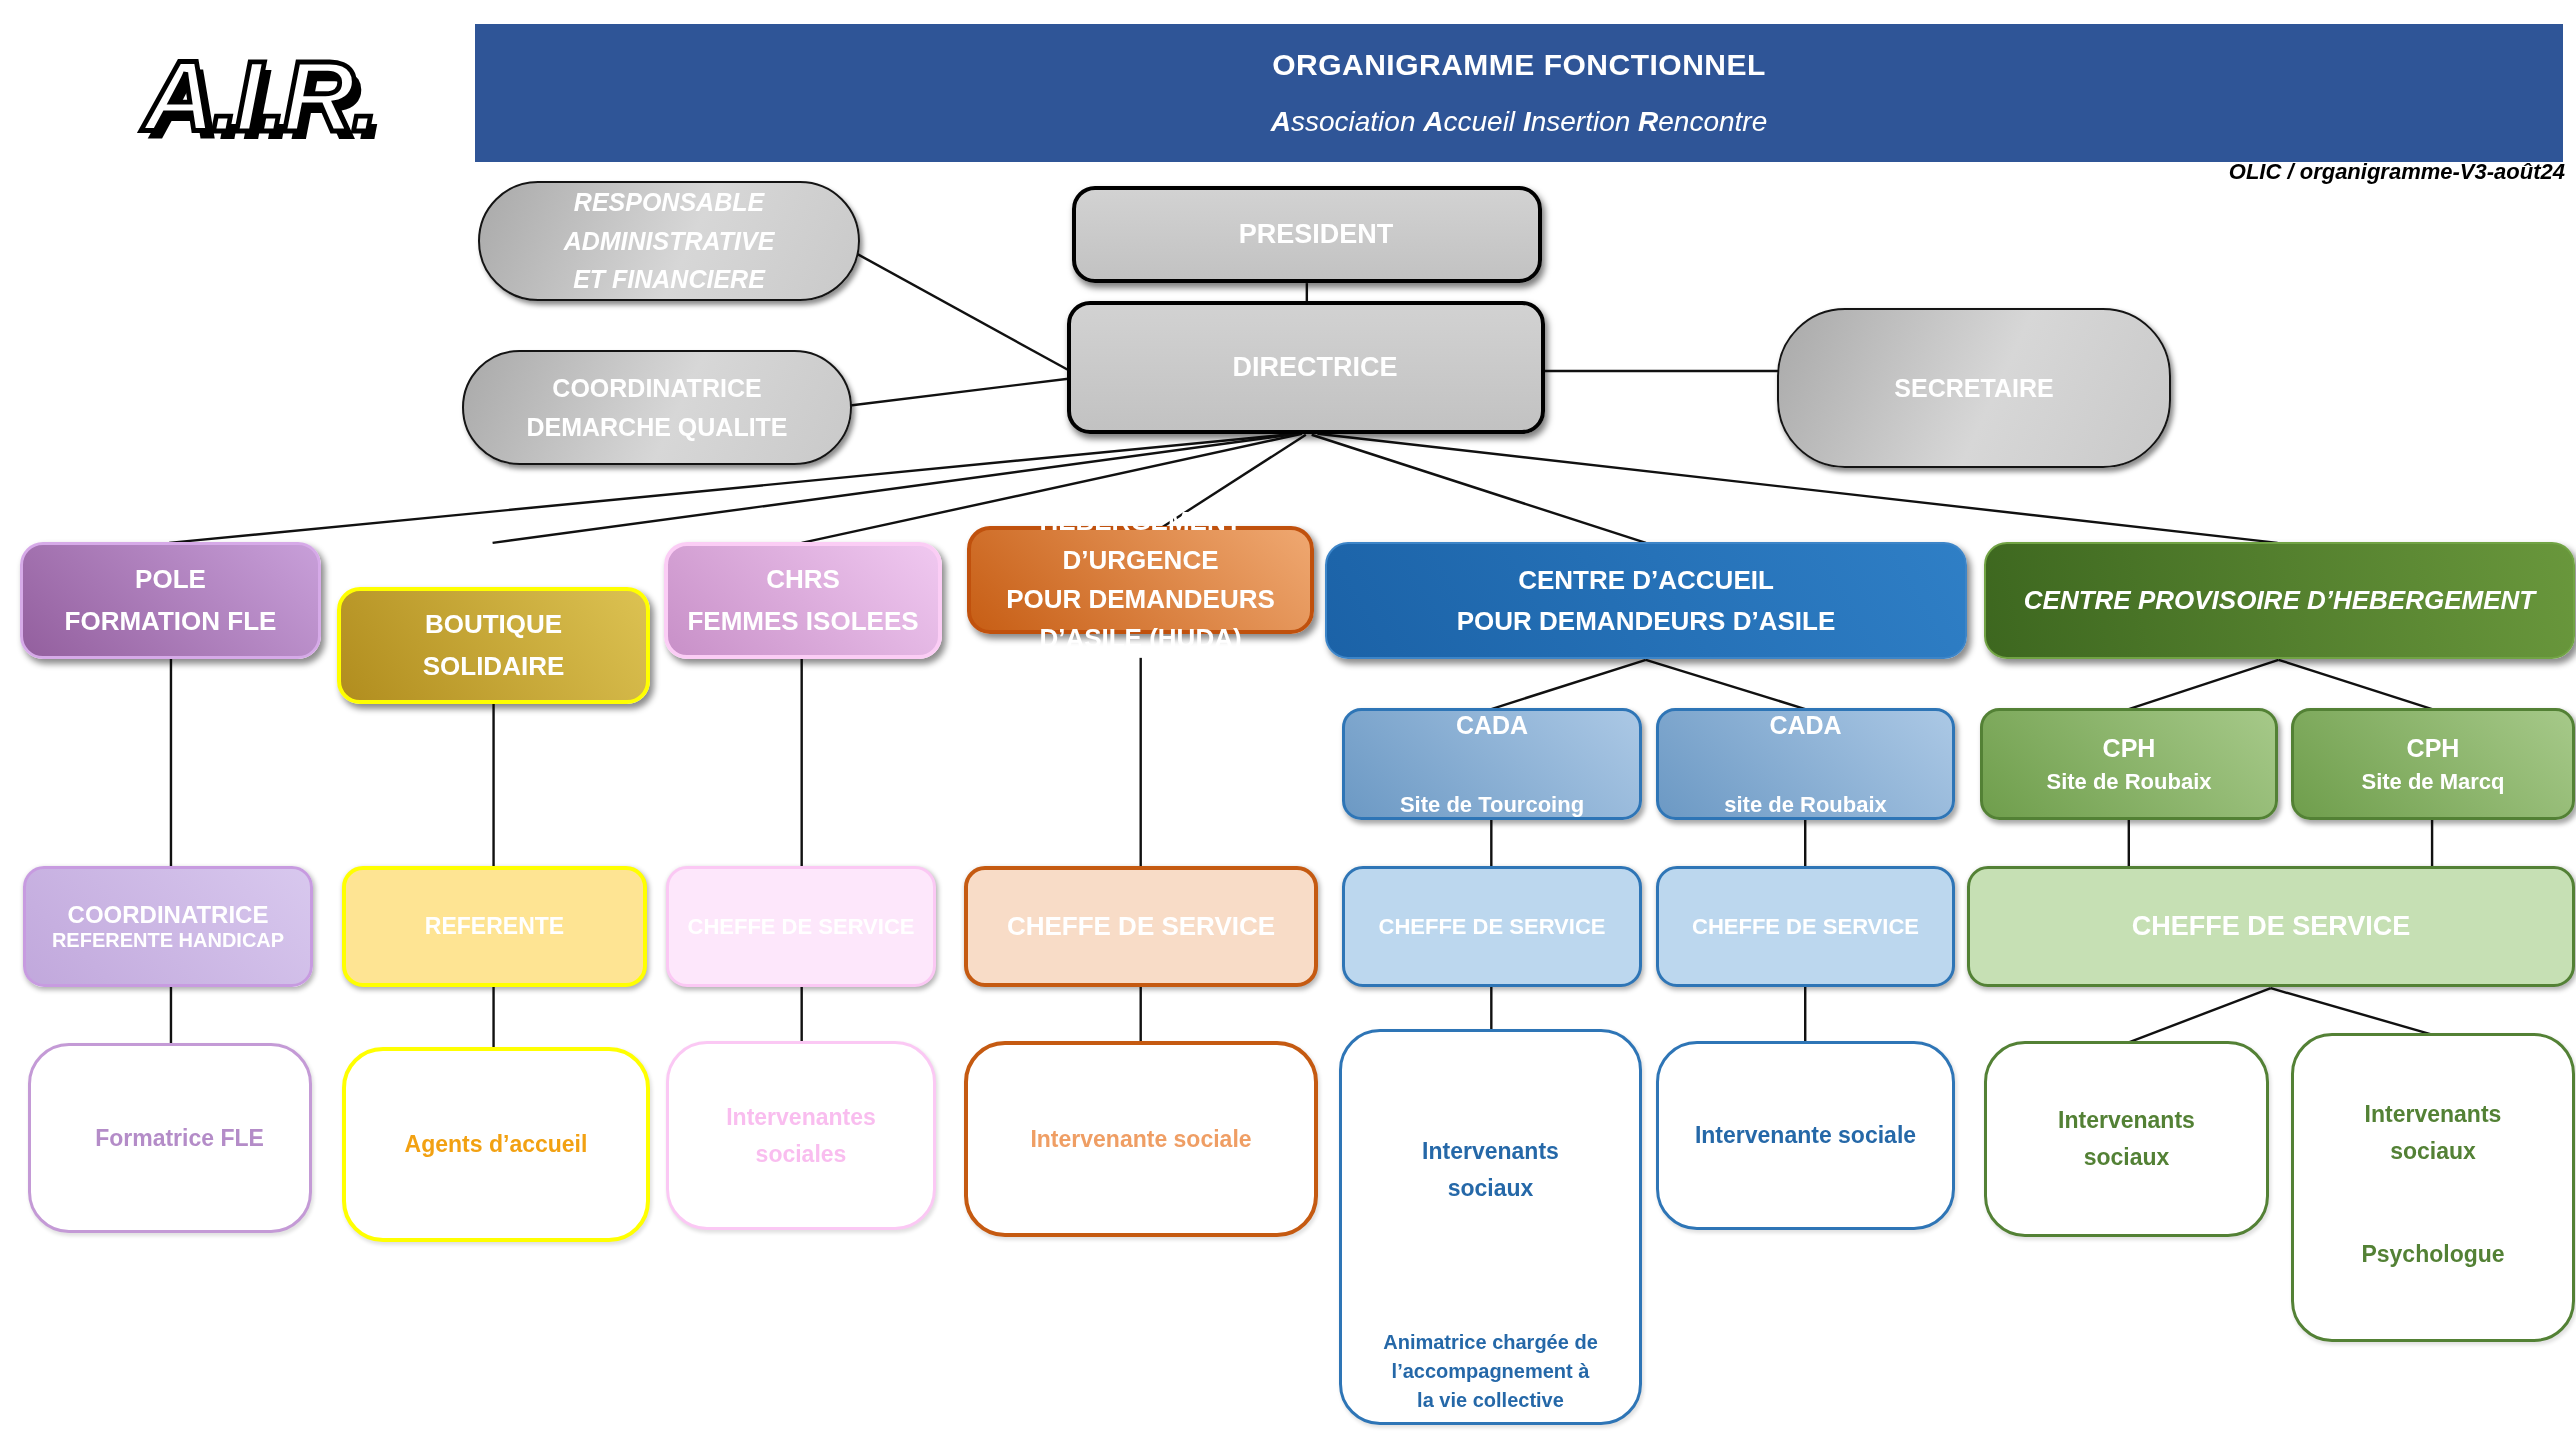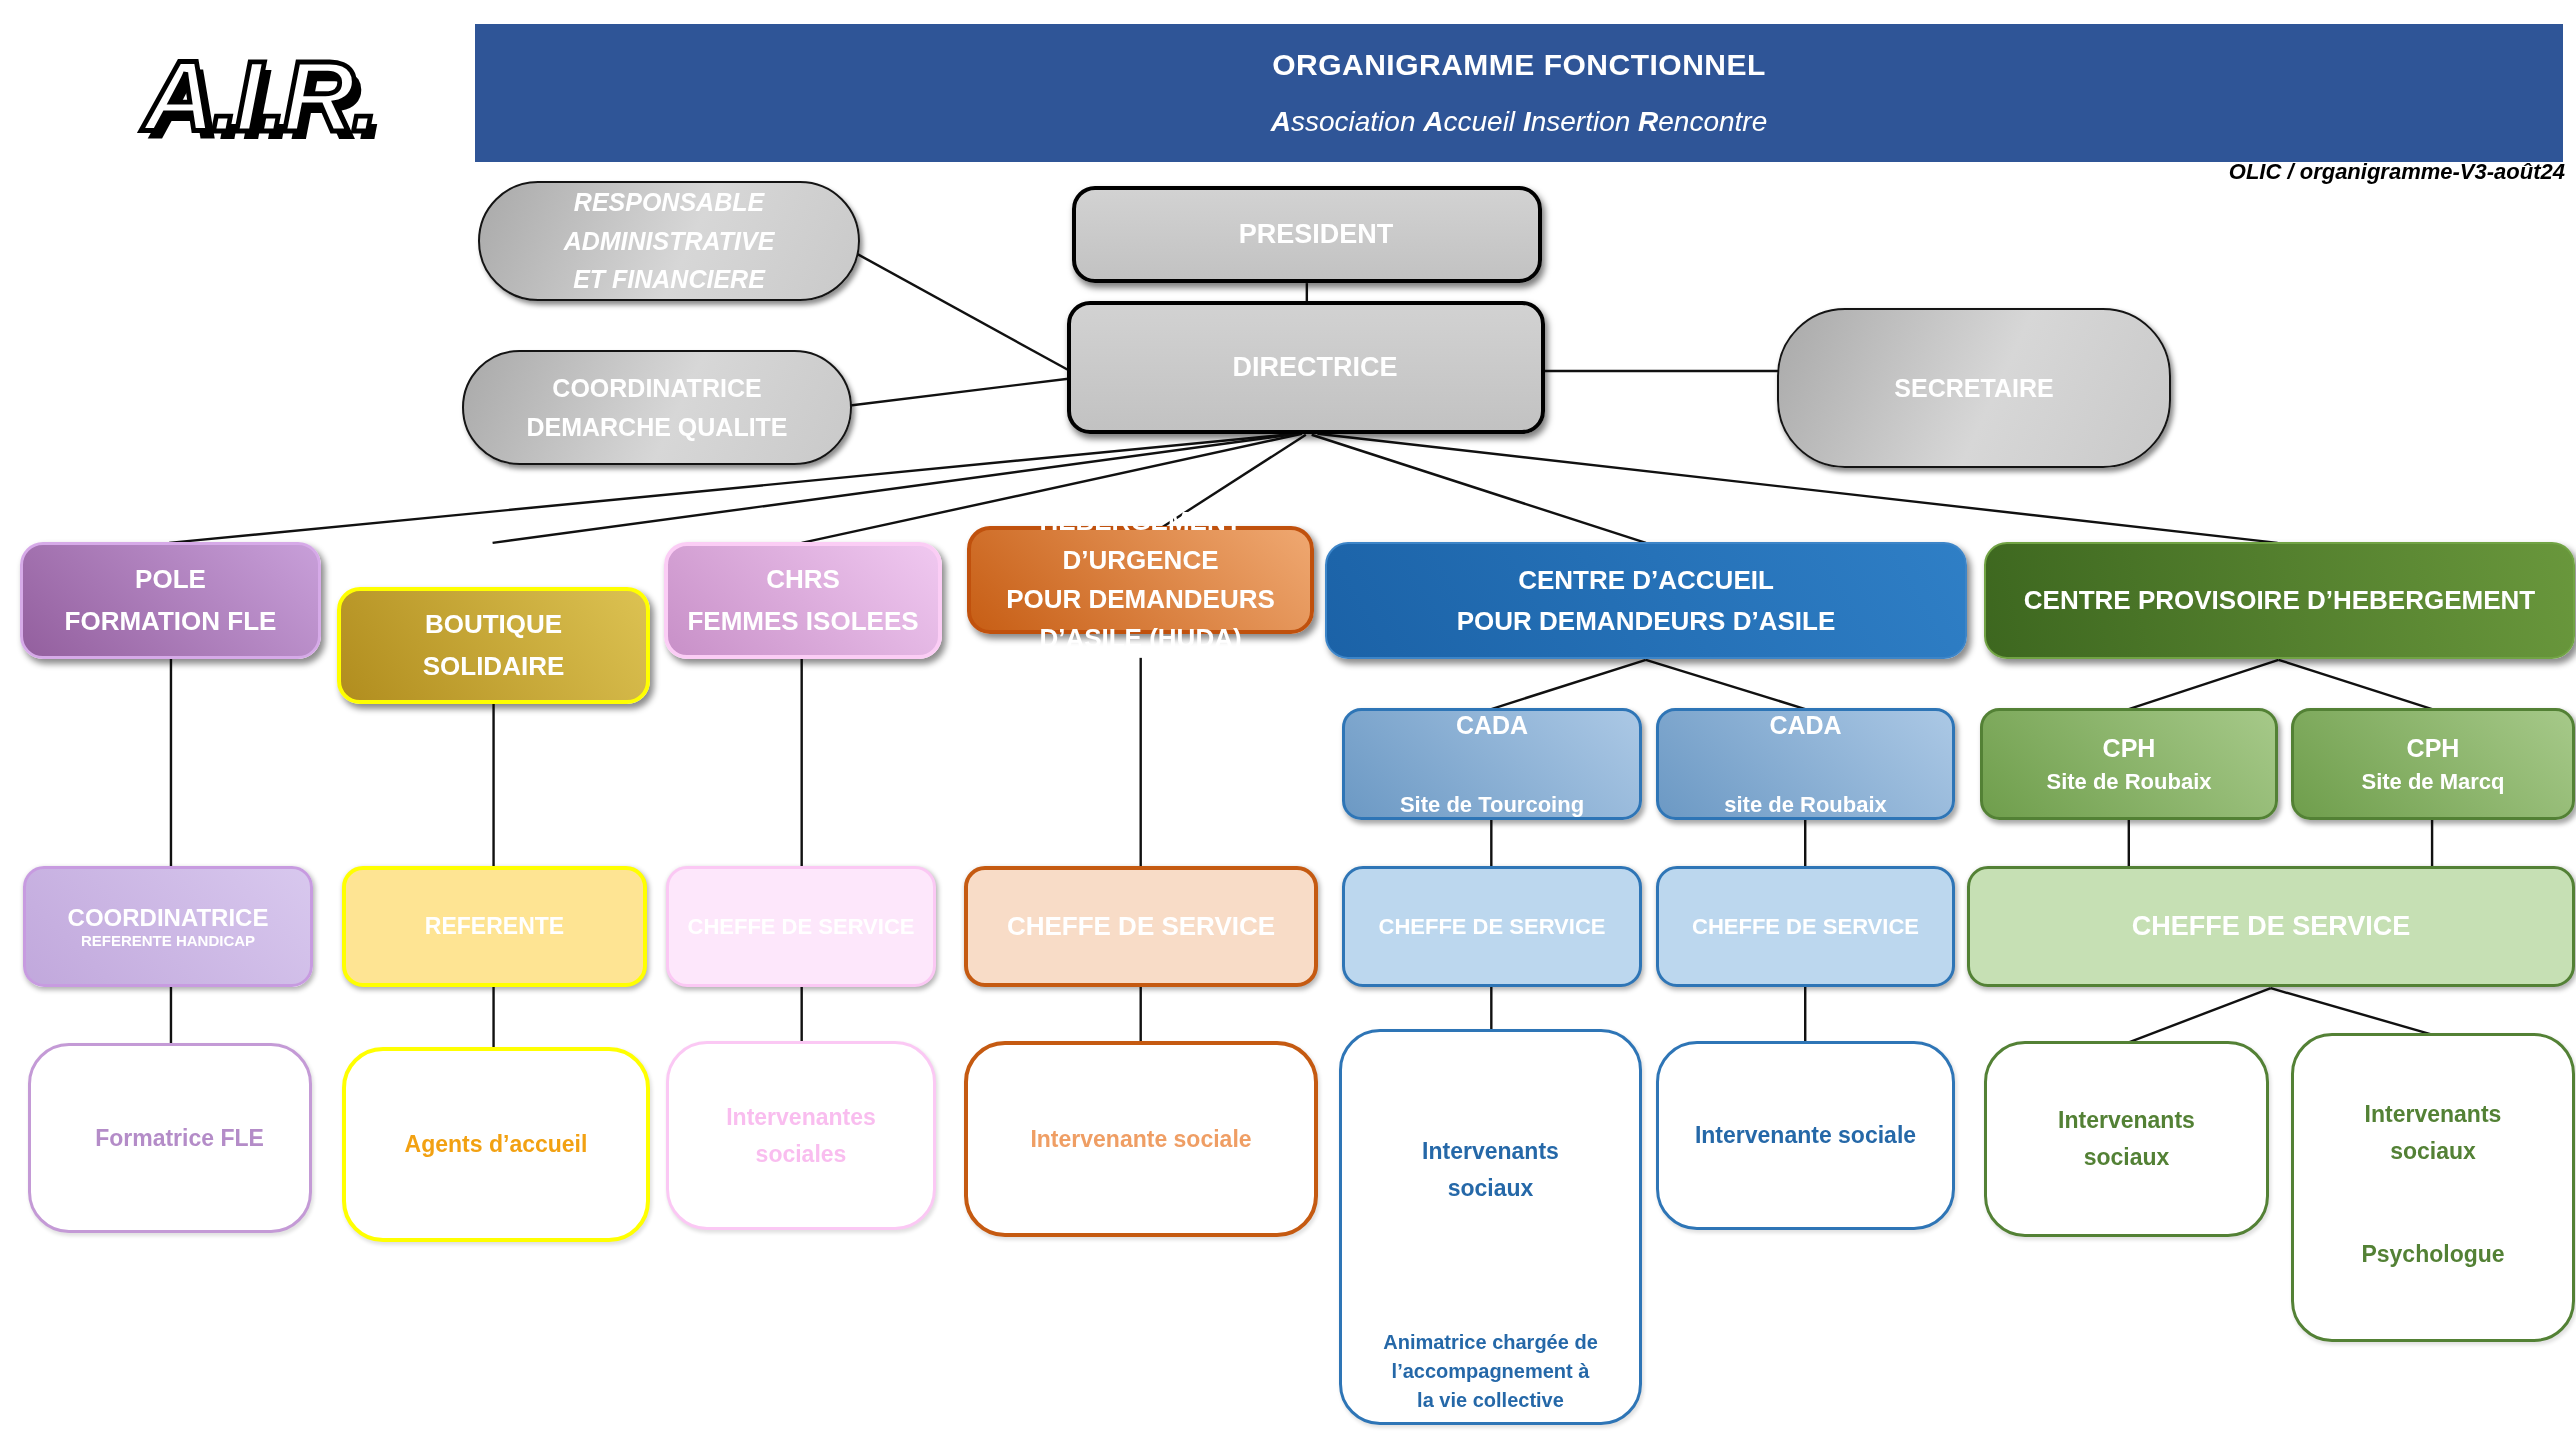--- a/index.html
+++ b/index.html
@@ -40,37 +40,37 @@
         background:linear-gradient(45deg,#935f9e,#c89fd9);border:3.9px solid #d6aae8;}
   .d-gold{left:337px;top:542px;width:313px;height:117px;
         background:linear-gradient(55deg,#b18d1e,#dcc252);border:4.8px solid #ffff00;margin-top:45px;}
   .d-plum{left:664px;top:542px;width:278px;height:117px;
         background:linear-gradient(45deg,#c890c8,#f0c8f0);border:4.8px solid #fbcdf5;}
   .d-orange{left:967px;top:526px;width:347px;height:108px;font-size:26px;line-height:1.5;
         background:linear-gradient(45deg,#c75e15,#efa871);border:4.8px solid #c0510d;}
   .d-blue{left:1325px;top:542px;width:642px;height:117px;line-height:1.55;
         background:linear-gradient(60deg,#1b62a7,#2f7fc6);border:2.9px solid #3d85c8;}
   .d-green{left:1984px;top:542px;width:591px;height:117px;
-        background:linear-gradient(80deg,#3d671f,#69973c);border:2.9px solid #71a344;}
+        background:linear-gradient(80deg,#3d671f,#69973c);border:2.9px solid #71a344;font-style:italic;}
   
   .site{border-radius:19.3px;color:#fff;box-shadow:2.9px 3.9px 4.8px rgba(0,0,0,.35);}
   .site .tt{font-size:25px;line-height:1.5;}
   .site .ts{font-size:22px;line-height:1.4;}
   .s-blue{background:linear-gradient(45deg,#6c99c4,#abc8e5);border:3.9px solid #2e75b6;gap:46px;}
   .s-green{background:linear-gradient(45deg,#6f9e4c,#a6c989);border:3.9px solid #538135;}
   .cadat{left:1342px;top:708px;width:300px;height:112px;}
   .cadar{left:1656px;top:708px;width:299px;height:112px;}
   .cphr{left:1980px;top:708px;width:298px;height:112px;}
   .cphm{left:2291px;top:708px;width:284px;height:112px;}
   
   .mid{border-radius:21px;color:#fff;font-size:23px;box-shadow:1.9px 2.9px 4.8px rgba(0,0,0,.3);}
   .l-purple{left:23px;top:866px;width:290px;height:121px;
         background:linear-gradient(45deg,#c1a8dc,#d8c8ee);border:3.9px solid #c79be0;}
   .l-purple .tt{font-size:24px;}
-  .l-purple .ts{font-size:15px;}
+  .l-purple .ts{font-size:20px;}
   .l-yellow{left:342px;top:866px;width:305px;height:121px;background:#fee493;border:4.8px solid #ffff00;}
   .l-pink{left:666px;top:866px;width:270px;height:121px;background:#fde7fb;border:3.9px solid #fbc8f4;font-size:22px;}
   .l-peach{left:964px;top:866px;width:354px;height:121px;background:#f8dcc7;border:4.8px solid #c55a11;font-size:26px;}
   .l-blue1{left:1342px;top:866px;width:300px;height:121px;background:#bcd7ee;border:3.9px solid #2e75b6;font-size:22px;}
   .l-blue2{left:1656px;top:866px;width:299px;height:121px;background:#bcd7ee;border:3.9px solid #2e75b6;font-size:22px;}
   .l-green{left:1967px;top:866px;width:608px;height:121px;background:#c6e0b4;border:3.9px solid #538135;font-size:27px;}
   
   .wb{background:#fff;border-radius:41px;font-size:23px;line-height:1.6;
       box-shadow:1.9px 2.9px 3.9px rgba(0,0,0,.12);}
   .w-purple{left:28px;top:1043px;width:284px;height:190px;border:3.9px solid #c49ad6;color:#b48cc8;padding-left:19px;}

